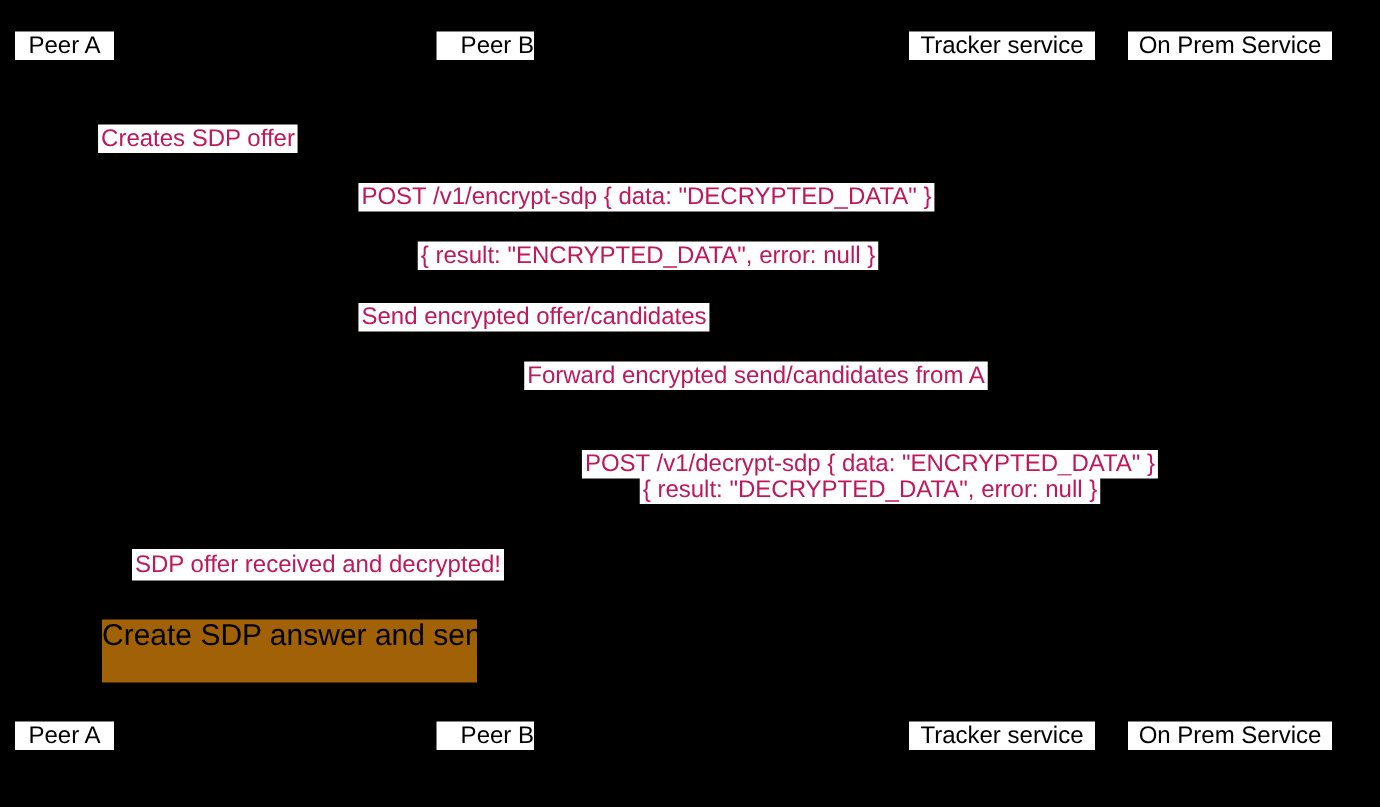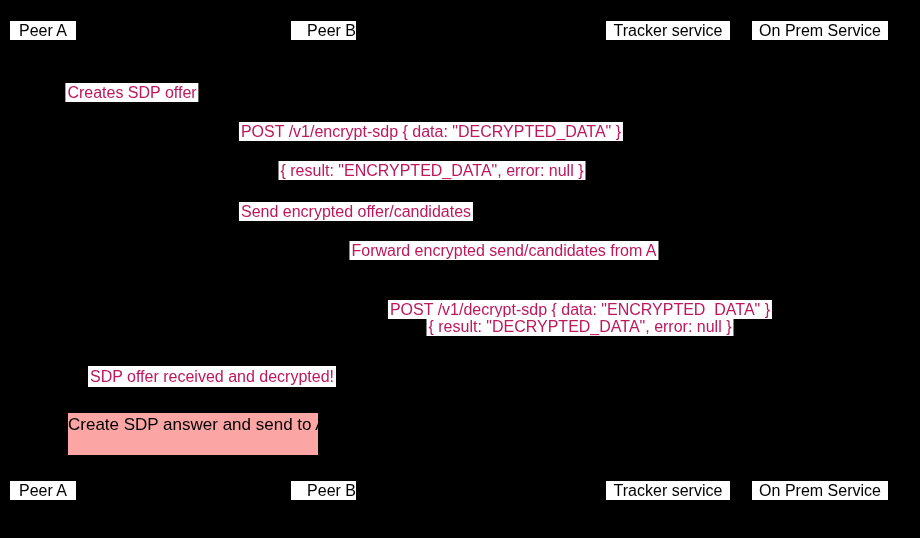--- a/index.html
+++ b/index.html
@@ -76,23 +76,23 @@
   .m7 { left: 580px; top: 317px; }
   .m8 { left: 212px; top: 366px; padding: 1px 2px; }
 
   
   .note {
     position: absolute;
     left: 68px;
     top: 413px;
     width: 250px;
     height: 42px;
-    background: #fca5a5;
+    background: #a16207;
     color: #000000;
-    font-size: 17px;
+    font-size: 20px;
     line-height: 19px;
     text-align: center;
     box-sizing: border-box;
     padding-top: 2px;
   }
   .note div { white-space: nowrap; }
 </style>
 </head>
 <body>
 

